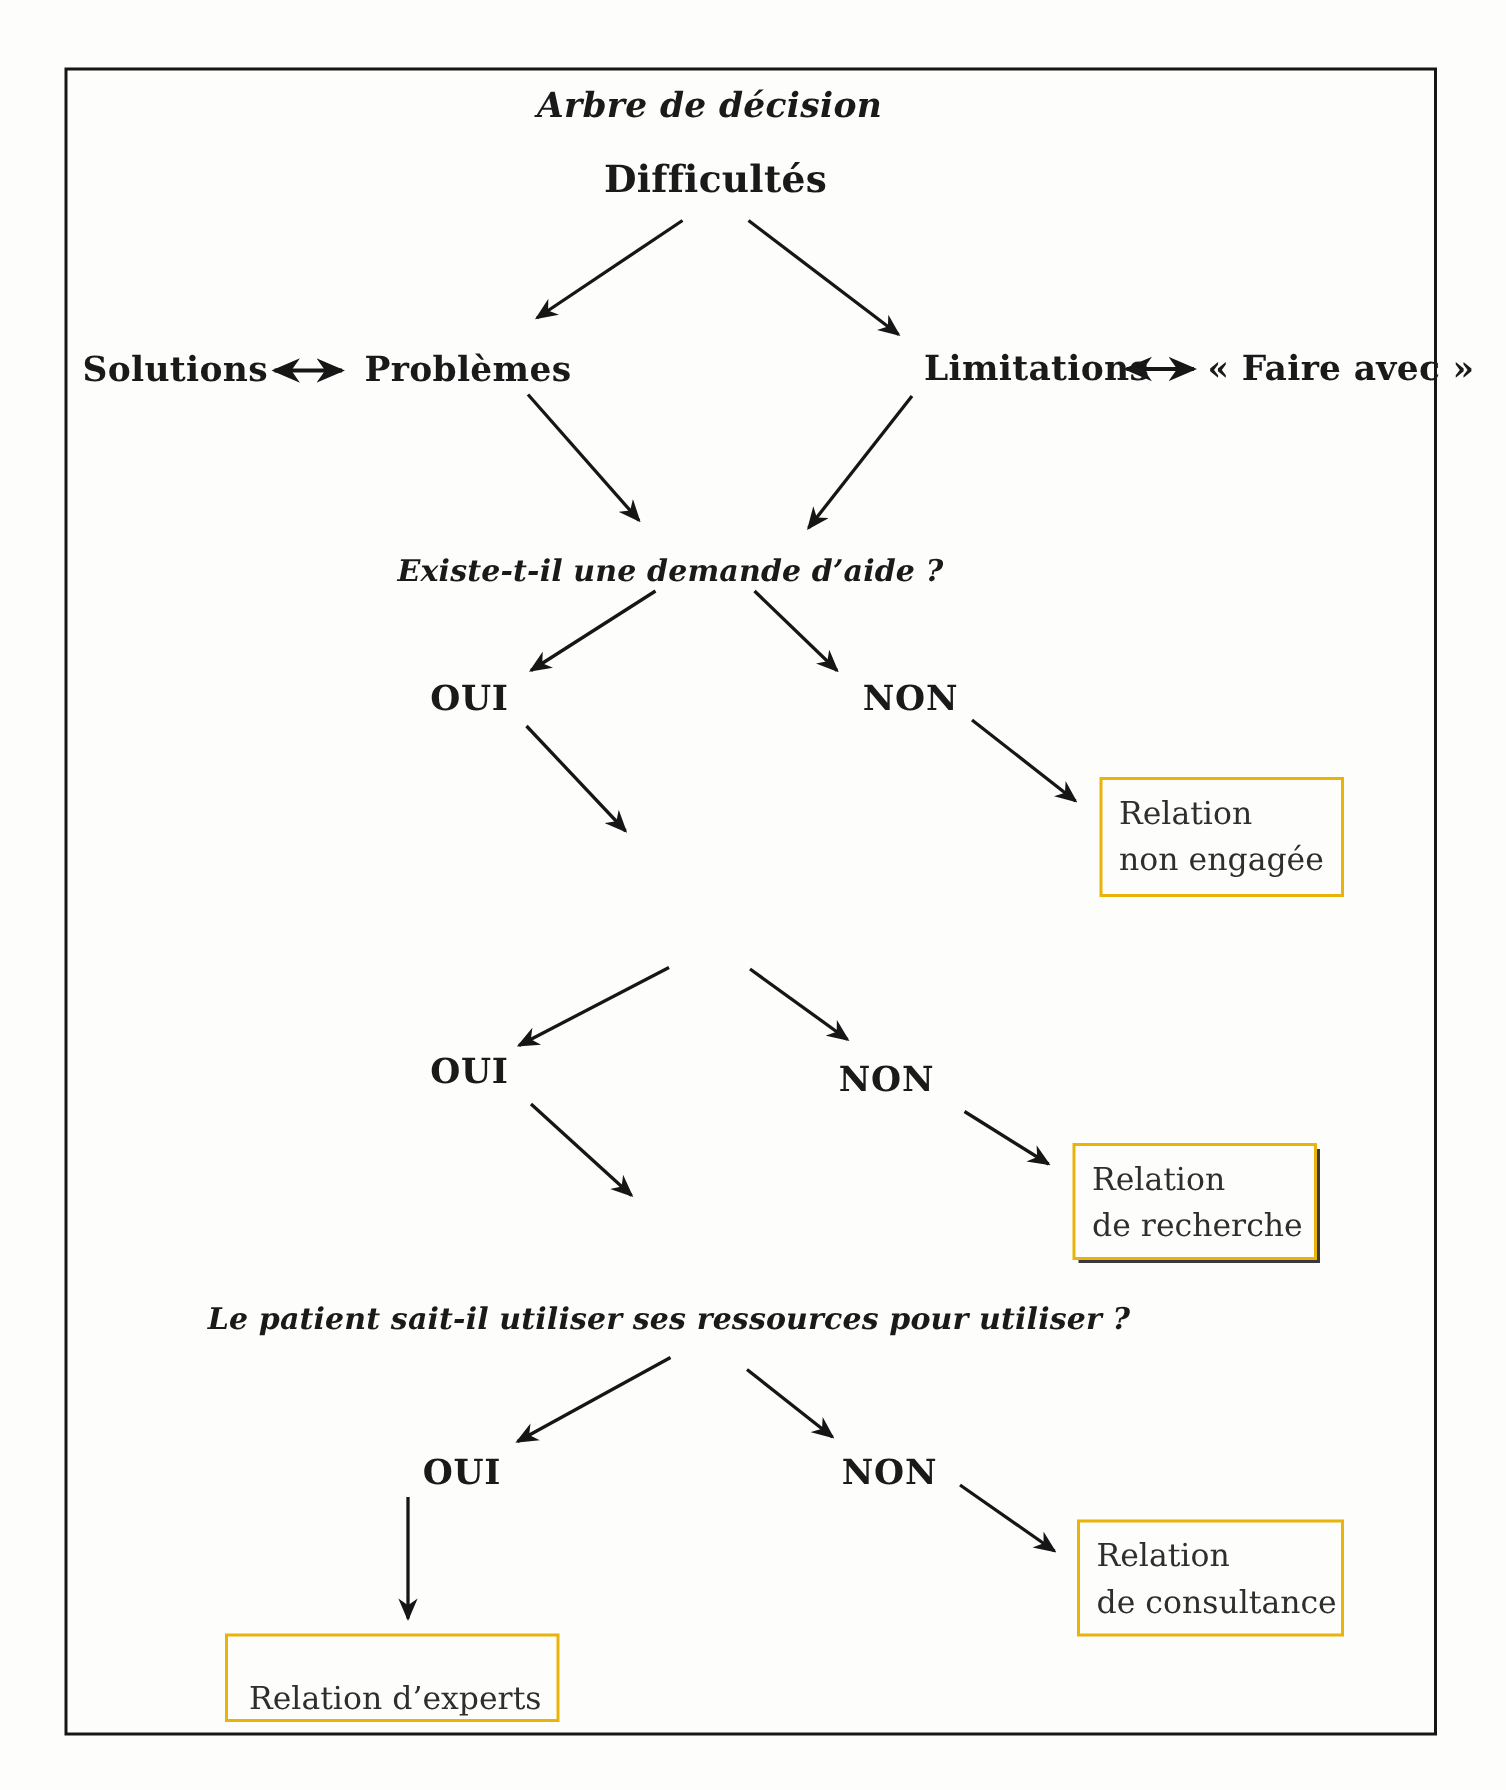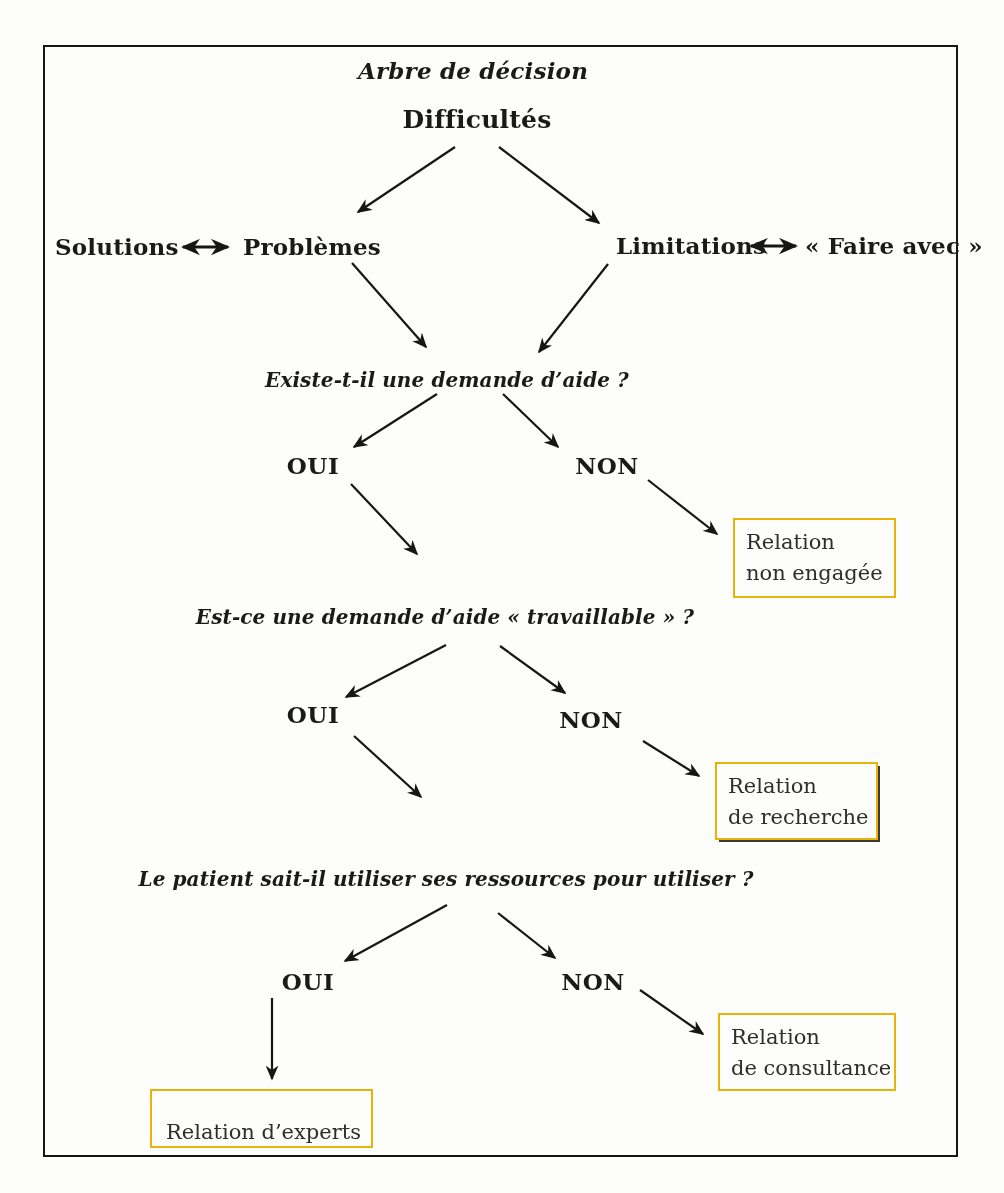--- a/index.html
+++ b/index.html
@@ -99,21 +99,20 @@
   <div class="abs lbl" style="left:55px; top:233px;">Solutions</div>
   <div class="abs lbl" style="left:243px; top:233px;">Problèmes</div>
   <div class="abs lbl" style="left:616px; top:232px;">Limitations</div>
   <div class="abs lbl" style="left:805px; top:232px;">« Faire avec »</div>
 
   <div class="abs ctr q" style="left:447px; top:368px;">Existe-t-il une demande d’aide ?</div>
 
   <div class="abs ctr ans" style="left:313px; top:452px;">OUI</div>
   <div class="abs ctr ans" style="left:607px; top:452px;">NON</div>
 
-  <div class="abs ctr q" style="left:445px; top:605px;">Est-ce une demande d’aide « travaillable » ?</div>
 
   <div class="abs ctr ans" style="left:313px; top:701px;">OUI</div>
   <div class="abs ctr ans" style="left:591px; top:706px;">NON</div>
 
   <div class="abs ctr q" style="left:446px; top:867px;">Le patient sait-il utiliser ses ressources pour utiliser ?</div>
 
   <div class="abs ctr ans" style="left:308px; top:968px;">OUI</div>
   <div class="abs ctr ans" style="left:593px; top:968px;">NON</div>
 
   <div class="outcome" style="left:733px; top:518px; width:163px; height:80px;">

